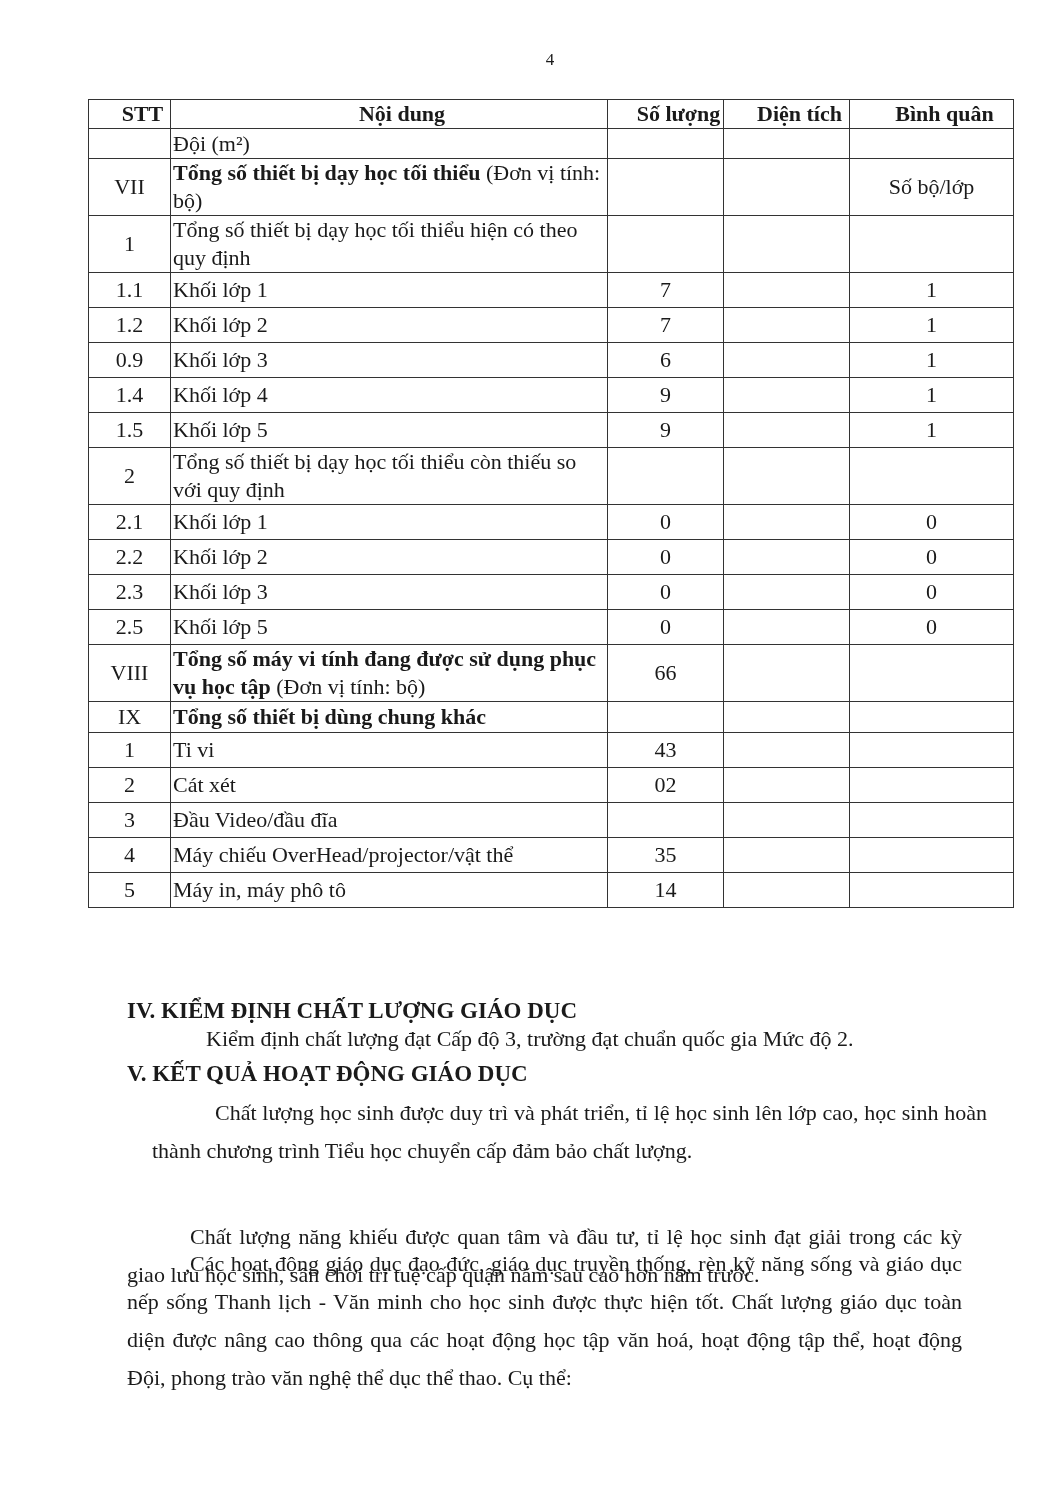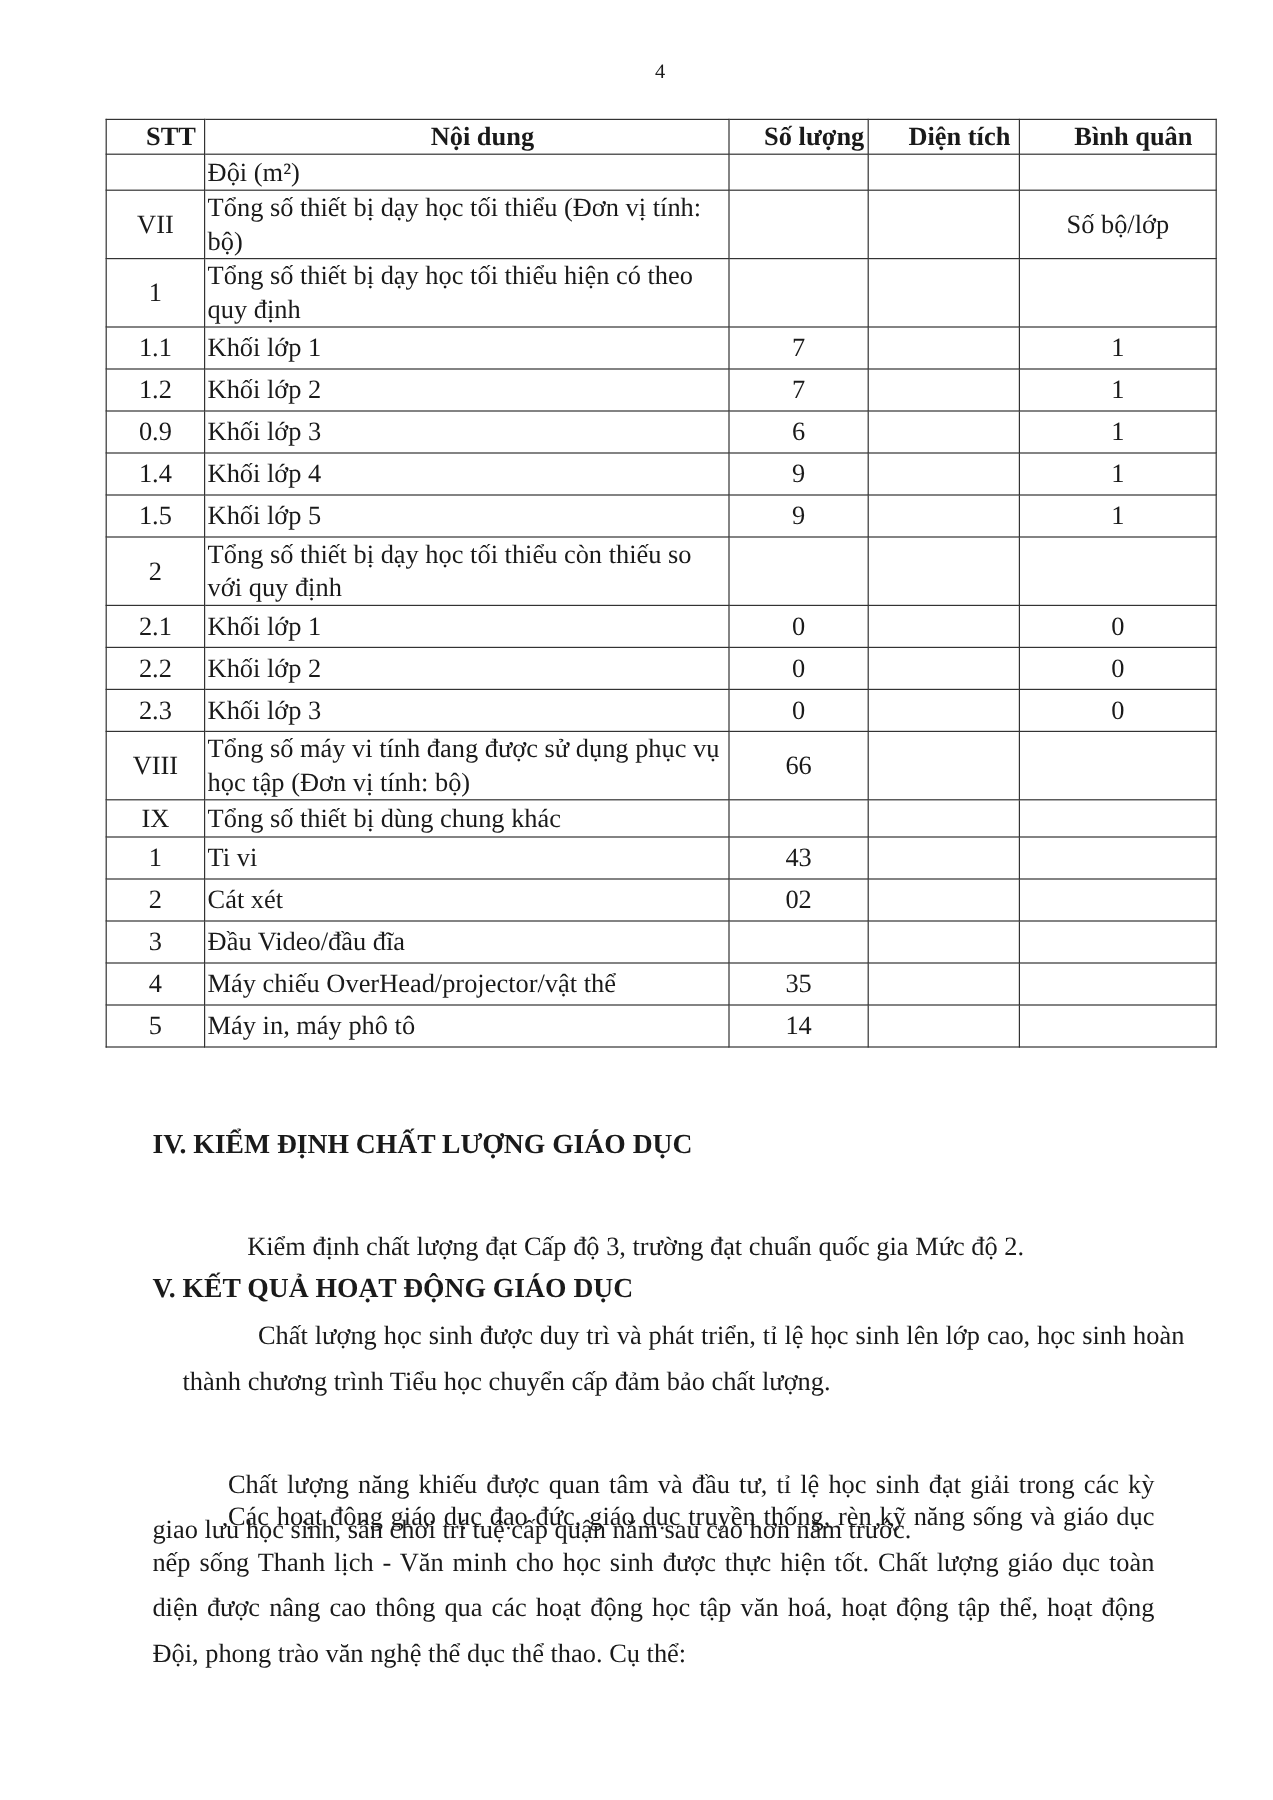--- a/index.html
+++ b/index.html
@@ -25,21 +25,21 @@
   col.c-dt { width: 126px; }
   col.c-bq { width: 164px; }
   td.stt { text-align: center; }
   td.stt.bold { font-weight: normal; }
   td.num { text-align: center; }
   td.nd { padding-left: 2px; }
   tr.r1 td { height: 29px; }
   tr.r2 td { height: 56px; }
   tr.rx td { height: 34px; }
   tr.rs td { height: 30px; }
-  .b { font-weight: normal; }
+  .b { font-weight: bold; }
   .section-heading {
     position: absolute; left: 127px; font-weight: bold; font-size: 23px;
   }
   .para {
     position: absolute; left: 127px; width: 835px; font-size: 22px; line-height: 38px;
     text-align: justify; text-indent: 63px; margin: 0;
   }
 </style>
 </head>
 <body>
@@ -141,20 +141,27 @@
         <td class="num"></td>
         <td class="num">0</td>
       </tr>
       <tr class="rx">
         <td class="stt">2.3</td>
         <td class="nd"><span>Khối lớp 3</span></td>
         <td class="num">0</td>
         <td class="num"></td>
         <td class="num">0</td>
       </tr>
+      <tr class="rx">
+        <td class="stt">2.5</td>
+        <td class="nd"><span>Khối lớp 5</span></td>
+        <td class="num">0</td>
+        <td class="num"></td>
+        <td class="num">0</td>
+      </tr>
       <tr class="r2">
         <td class="stt bold">VIII</td>
         <td class="nd"><span class="b">Tổng số máy vi tính đang được sử dụng phục vụ học tập</span><span> (Đơn vị tính: bộ)</span></td>
         <td class="num">66</td>
         <td class="num"></td>
         <td class="num"></td>
       </tr>
       <tr class="rs">
         <td class="stt bold">IX</td>
         <td class="nd"><span class="b">Tổng số thiết bị dùng chung khác</span></td>
@@ -193,18 +200,18 @@
       <tr class="rx">
         <td class="stt">5</td>
         <td class="nd"><span>Máy in, máy phô tô</span></td>
         <td class="num">14</td>
         <td class="num"></td>
         <td class="num"></td>
       </tr>
     </tbody>
 </table>
 
-<div class="section-heading" style="top:941px;">IV. KIỂM ĐỊNH CHẤT LƯỢNG GIÁO DỤC</div>
+<div class="section-heading" style="top:998px;">IV. KIỂM ĐỊNH CHẤT LƯỢNG GIÁO DỤC</div>
 <p class="para" style="top:1020px; left:143px;">Kiểm định chất lượng đạt Cấp độ 3, trường đạt chuẩn quốc gia Mức độ 2.</p>
 <div class="section-heading" style="top:1061px;">V. KẾT QUẢ HOẠT ĐỘNG GIÁO DỤC</div>
 <p class="para" style="top:1094px;margin-left:25px;">Chất lượng học sinh được duy trì và phát triển, tỉ lệ học sinh lên lớp cao, học sinh hoàn thành chương trình Tiểu học chuyển cấp đảm bảo chất lượng.</p>
 <p class="para" style="top:1170px;margin-top:48px;">Chất lượng năng khiếu được quan tâm và đầu tư, tỉ lệ học sinh đạt giải  trong các kỳ giao lưu học sinh, sân chơi trí tuệ cấp quận năm sau cao hơn năm trước.</p>
 <p class="para" style="top:1245px;">Các hoạt động giáo dục đạo đức, giáo dục truyền thống, rèn kỹ năng sống và giáo dục nếp sống Thanh lịch - Văn minh cho học sinh được thực hiện tốt. Chất lượng giáo dục toàn diện được nâng cao thông qua các hoạt động học tập văn hoá, hoạt động tập thể, hoạt động Đội, phong trào văn nghệ thể dục thể thao. Cụ thể:</p>
 
 </body></html>

